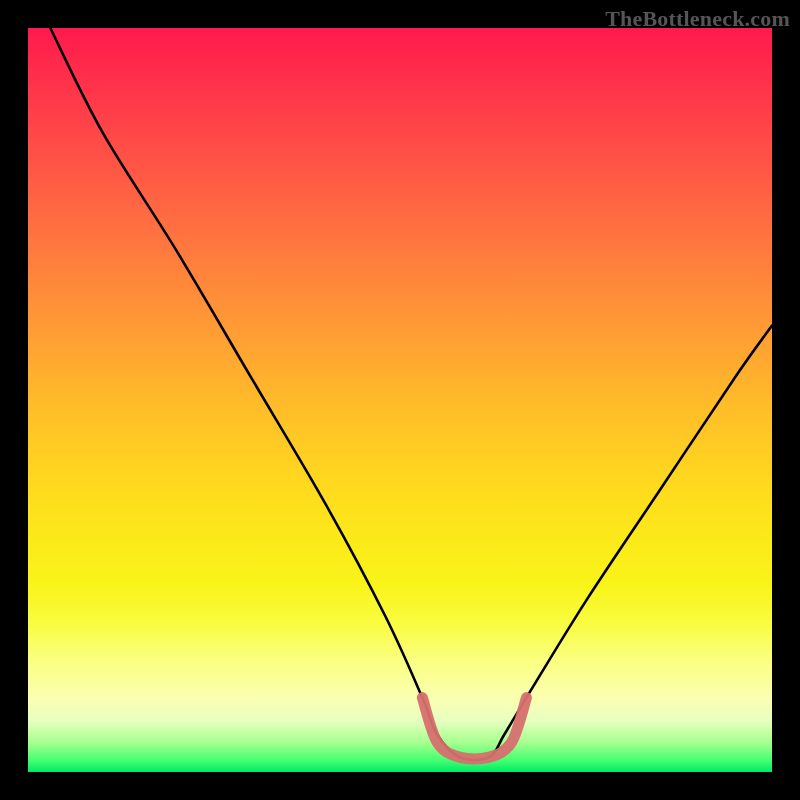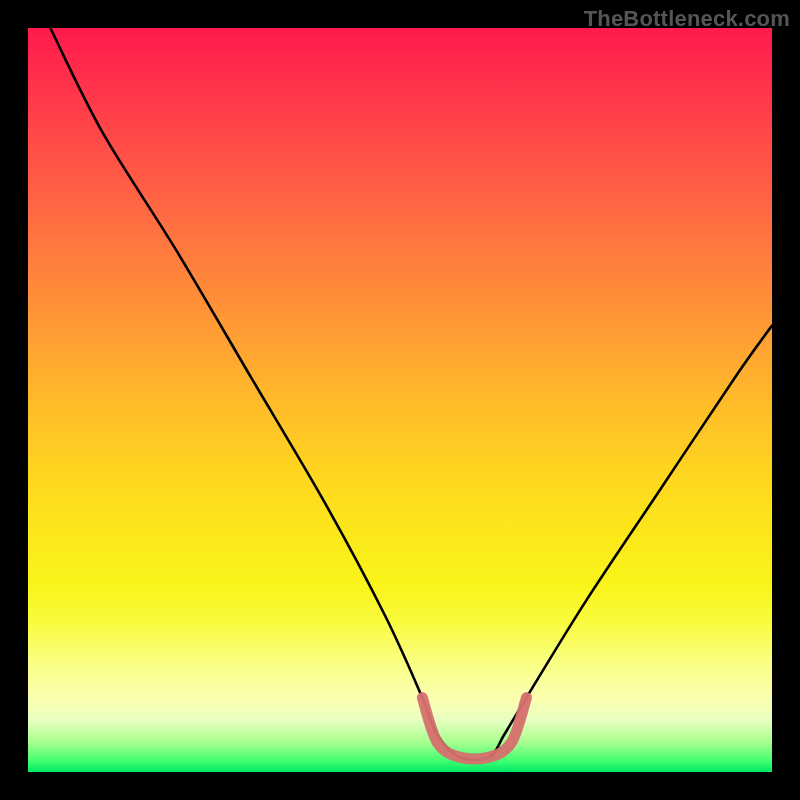--- a/index.html
+++ b/index.html
@@ -33,21 +33,21 @@
       #e8ffc0 93%,
       #a8ff90 96%,
       #40ff70 98.5%,
       #00e868 100%
     );
   }
   .watermark {
     position: absolute;
     top: 6px;
     right: 10px;
-    font-family: Liberation Sans, sans-serif;
+    font-family: Liberation Serif, serif;
     font-size: 22px;
     font-weight: bold;
     color: #555;
     letter-spacing: 0.2px;
     margin-left: 17px;
   }
   svg.curve {
     position: absolute;
     left: 0;
     top: 0;

